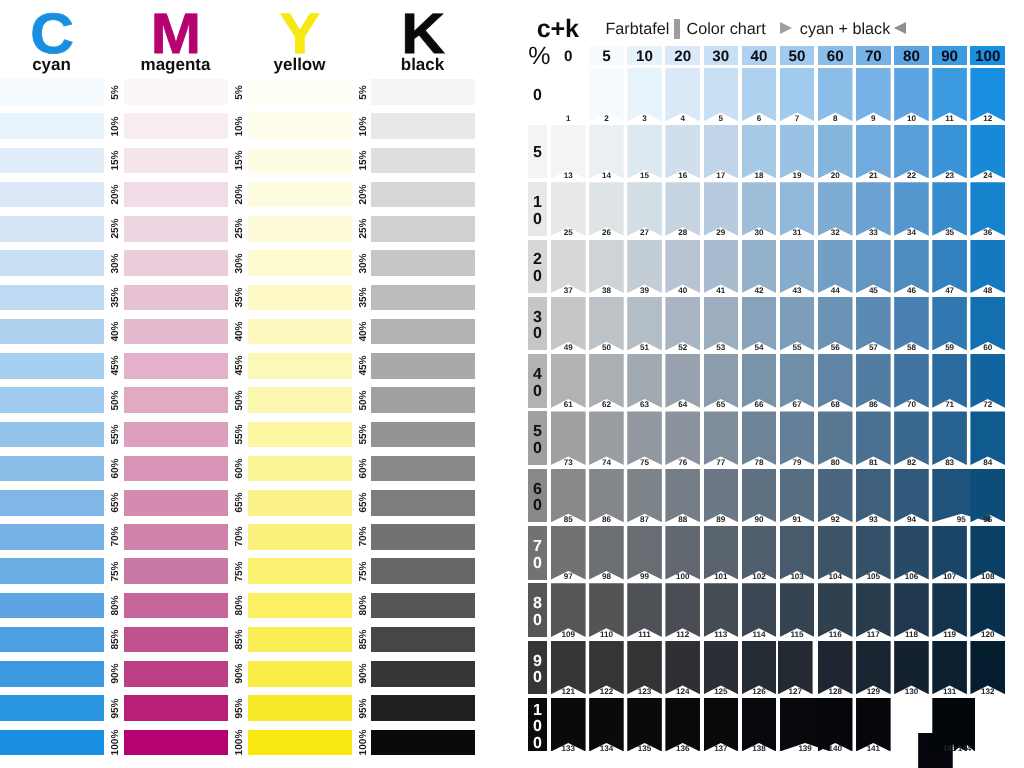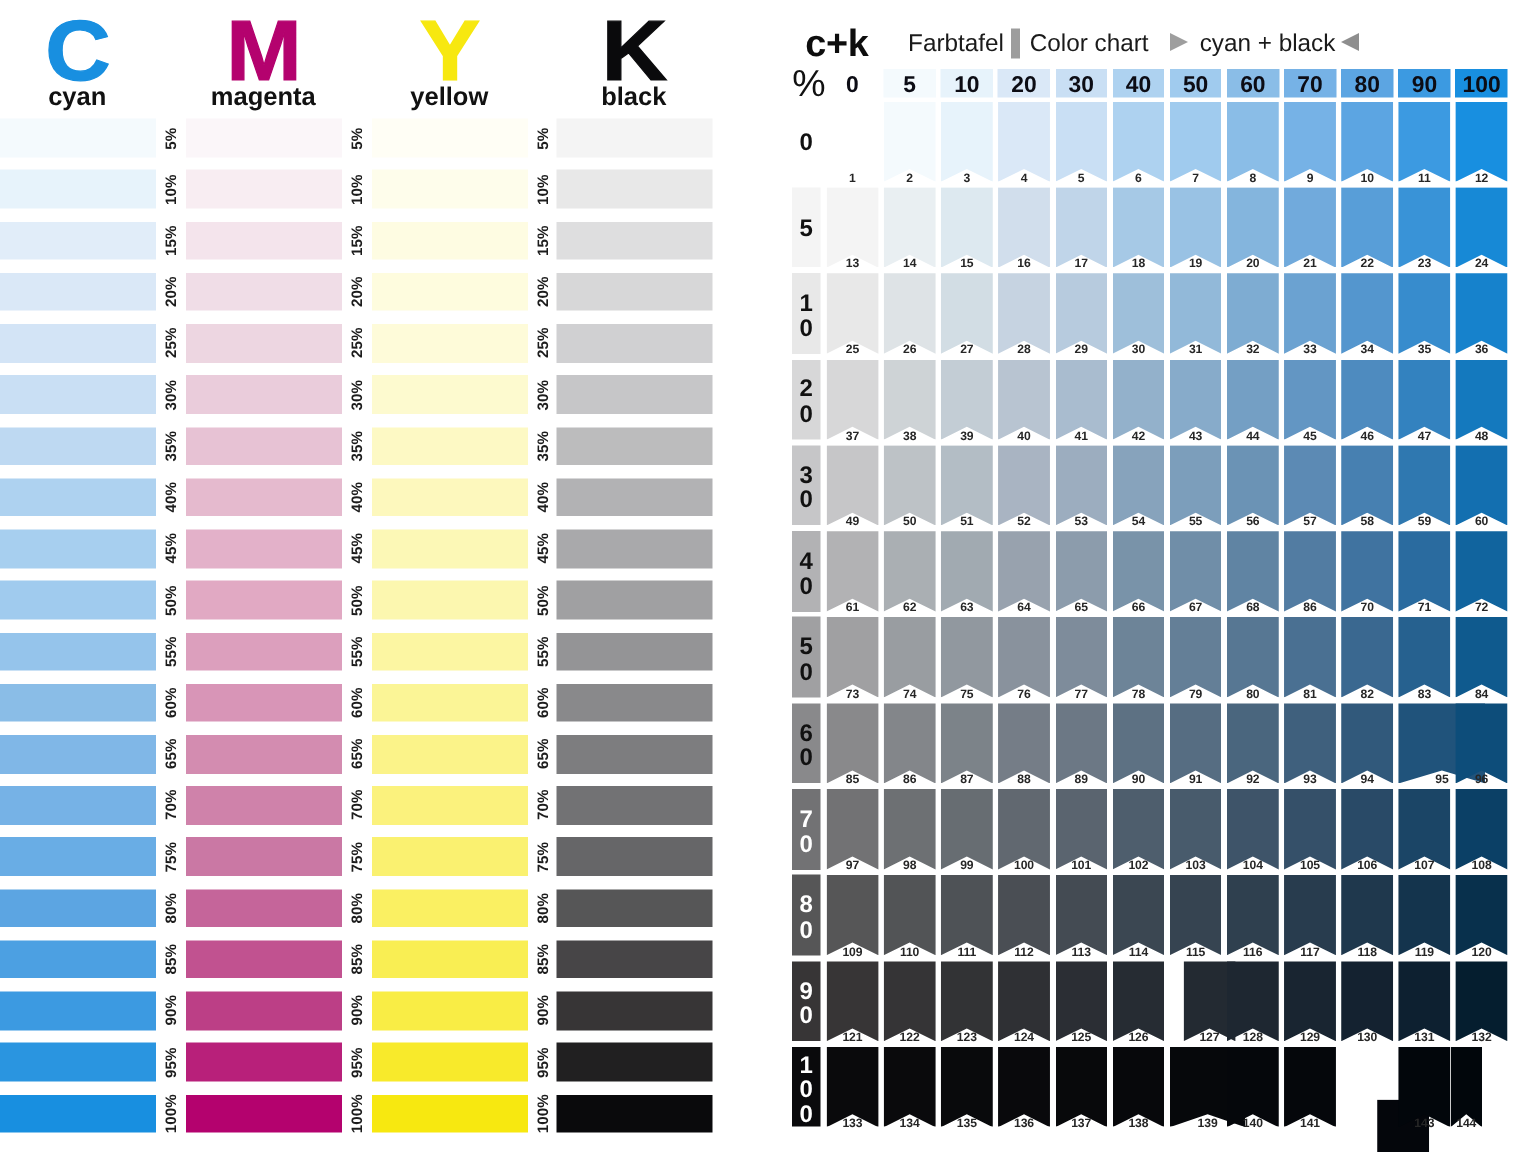--- a/index.html
+++ b/index.html
@@ -784,21 +784,21 @@
           <div class="cellnum">124</div>
         </div>
         <div class="cell" style="left: 191.52px; top: 640.6px; width: 34.6px; height: 53.6px;">
           <div class="cellsw" style="background: rgb(43, 46, 52);"></div>
           <div class="cellnum">125</div>
         </div>
         <div class="cell" style="left: 229.65px; top: 640.6px; width: 34.6px; height: 53.6px;">
           <div class="cellsw" style="background: rgb(38, 44, 51);"></div>
           <div class="cellnum">126</div>
         </div>
-        <div class="cell" style="left: 277px; top: 640.6px; width: 34.6px; height: 53.6px;">
+        <div class="cell" style="left: 266px; top: 640.6px; width: 34.6px; height: 53.6px;">
           <div class="cellsw" style="background: rgb(35, 42, 50);"></div>
           <div class="cellnum">127</div>
         </div>
         <div class="cell" style="left: 305.91px; top: 640.6px; width: 34.6px; height: 53.6px;">
           <div class="cellsw" style="background: rgb(30, 39, 49);"></div>
           <div class="cellnum">128</div>
         </div>
         <div class="cell" style="left: 344.04px; top: 640.6px; width: 34.6px; height: 53.6px;">
           <div class="cellsw" style="background: rgb(25, 37, 49);"></div>
           <div class="cellnum">129</div>
@@ -857,19 +857,19 @@
           <div class="cellnum">141</div>
         </div>
         <div class="cell" style="left: 382.17px; top: 733px; width: 34.6px; height: 53.6px; margin-left: 24px;">
           <div class="cellsw" style="background: rgb(4, 6, 11);"></div>
           <div class="cellnum">142</div>
         </div>
         <div class="cell" style="left: 420.3px; top: 697.9px; width: 34.6px; height: 53.6px;">
           <div class="cellsw" style="background: rgb(2, 6, 11);"></div>
           <div class="cellnum">143</div>
         </div>
-        <div class="cell" style="left: 455px; top: 697.9px; width: 21px; height: 53.6px;">
+        <div class="cell" style="left: 442px; top: 697.9px; width: 21px; height: 53.6px;">
           <div class="cellsw" style="background: rgb(1, 6, 11);"></div>
           <div class="cellnum">144</div>
         </div>
       </div>
   </div>
 </div>
 
 </body></html>

